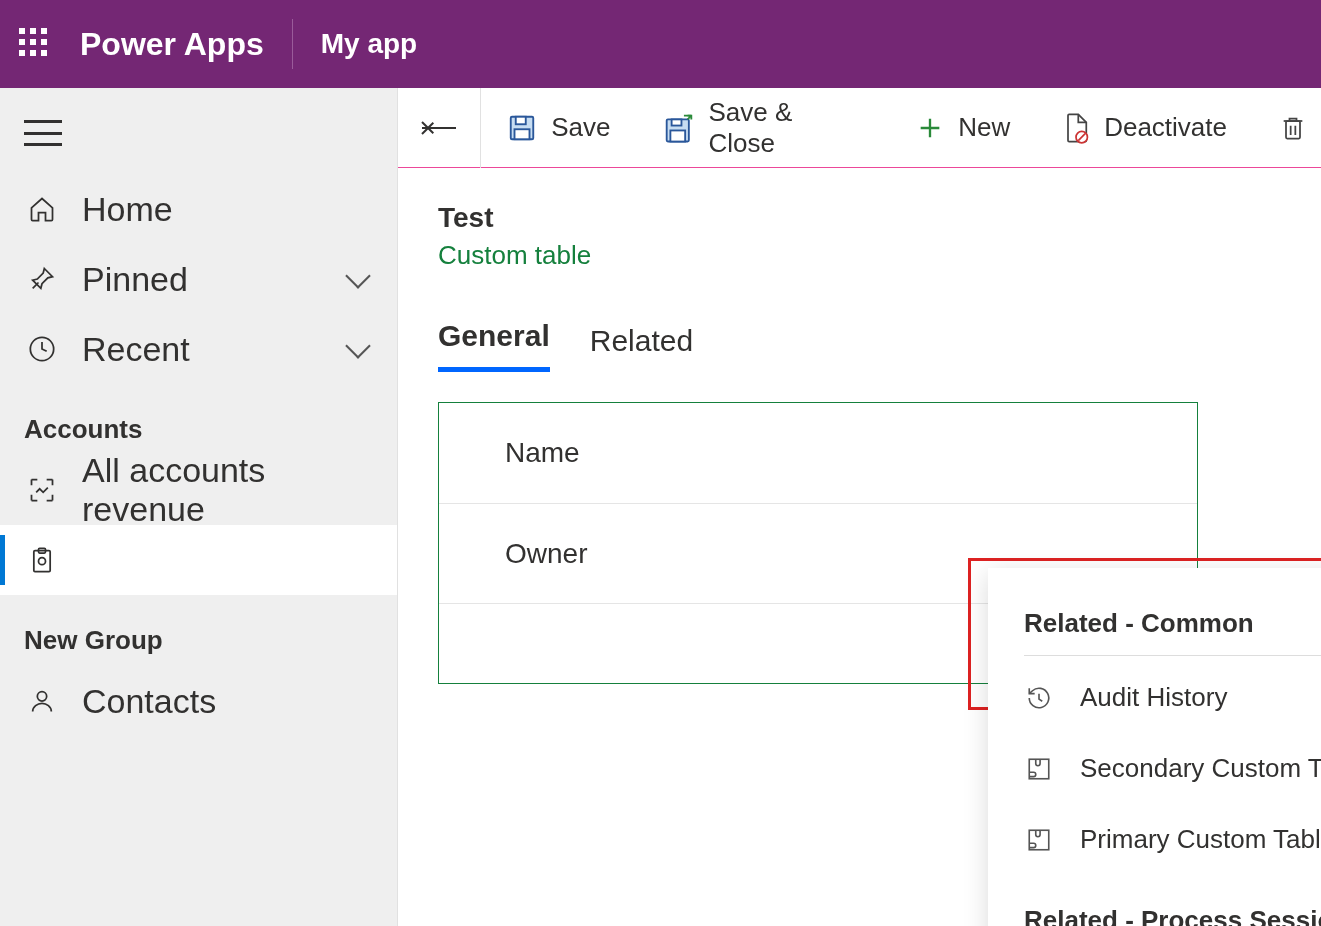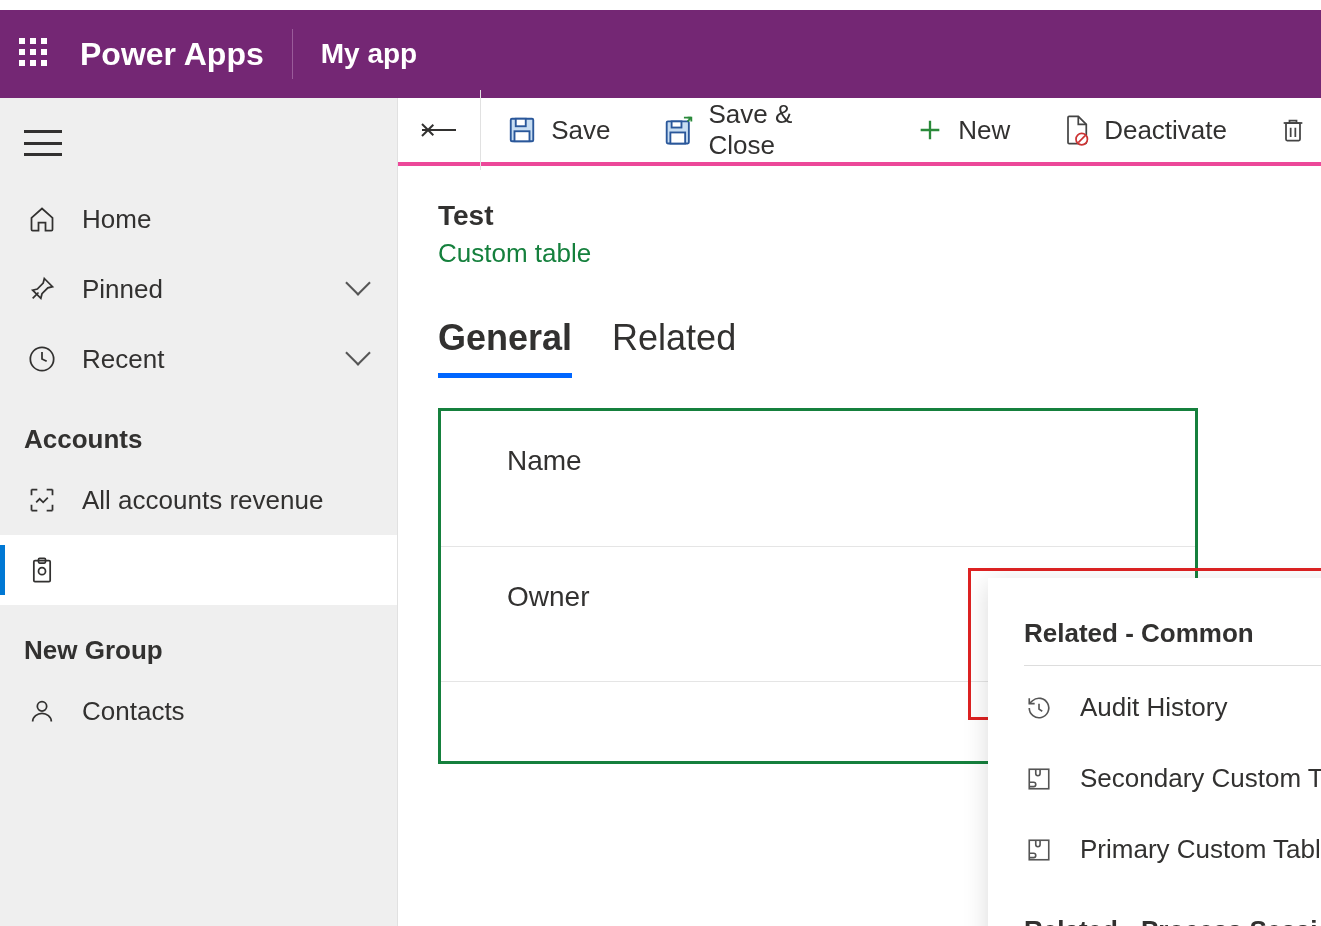--- a/index.html
+++ b/index.html
@@ -1,65 +1,65 @@
 <!DOCTYPE html>
 <html><head>
 <meta charset="utf-8">
 <style>
   * { box-sizing: border-box; margin:0; padding:0; }
   html,body { width:1321px; height:926px; font-family: "Segoe UI", Arial, sans-serif; background:#fff; color:#323130; overflow:hidden; }
 
   
-  .topbar { height:88px; background:#742774; color:#fff; display:flex; align-items:center;margin-top:10px; }
+  .topbar { height:88px; background:#742774; color:#fff; display:flex; align-items:center; }
   .waffle { width:70px; height:88px; display:flex; align-items:center; justify-content:center; cursor:pointer;}
   .waffle-grid { width:32px; height:32px; display:grid; grid-template-columns:repeat(3,6px); grid-template-rows:repeat(3,6px); gap:5px; }
   .waffle-grid span { background:#fff; display:block; }
   .brand { font-size:32px; font-weight:600; padding:0 28px 0 10px; }
   .vline { width:1px; height:50px; background:#9a5b9a; }
   .appname { font-size:28px; font-weight:700; padding-left:28px; }
 
   
   .layout { display:flex; height:calc(926px - 88px); }
   .sidebar { width:398px; background:#efefef; border-right:1px solid #e1e1e1; padding:14px 0 0 0; }
   .hamburger { padding:18px 8px 28px 24px; cursor:pointer; }
   .hamburger-lines{ width:38px; height:26px; display:flex; flex-direction:column; justify-content:space-between;}
   .hamburger-lines span{ height:3px; background:#323130; display:block;}
-  .nav-item { display:flex; align-items:center; height:70px; padding-left:22px; font-size:26px; cursor:pointer; position:relative;}
+  .nav-item { display:flex; align-items:center; height:70px; padding-left:22px; font-size:34px; cursor:pointer; position:relative;}
   .nav-item .icon-box{ width:40px; display:flex; justify-content:center; align-items:center;}
   .nav-item .label{ padding-left:20px; flex:1;}
   .nav-item .chev { padding-right:30px;}
   .nav-group-title { font-size:26px; font-weight:600; padding:30px 0 10px 24px; }
   .nav-item.active { background:#ffffff; }
   .nav-item.active::before { content:""; position:absolute; left:0; top:10px; bottom:10px; width:5px; background:#0078d4; }
 
   
   .chevron-down { width:18px; height:18px; border-right:2px solid #555; border-bottom:2px solid #555; transform:rotate(45deg); display:inline-block; margin-bottom:6px;}
 
   
   .main { flex:1; display:flex; flex-direction:column; }
-  .commandbar { height:68px; border-bottom:4px solid #ec4899; display:flex; align-items:center; }
+  .commandbar { height:80px; border-bottom:1px solid #ec4899; display:flex; align-items:center; }
   .backbtn { width:84px; height:80px; border-right:1px solid #e1e1e1; display:flex; align-items:center; justify-content:center; cursor:pointer;}
   .backarrow { width:34px; height:2px; background:#323130; position:relative;}
   .backarrow::before, .backarrow::after { content:""; position:absolute; left:0; width:16px; height:2px; background:#323130; }
   .backarrow::before { transform:rotate(45deg); top:-6px; transform-origin:left; }
   .backarrow::after { transform:rotate(-45deg); top:6px; transform-origin:left; }
   .cmd { display:flex; align-items:center; gap:14px; padding:0 26px; font-size:26px; cursor:pointer; height:100%; }
 
   .page-header { padding:34px 40px 20px 40px; }
   .page-title { font-size:28px; font-weight:600; }
   .page-subtitle { font-size:26px; color:#15803d; margin-top:6px; }
 
-  .tabs { display:flex; gap:40px; padding:28px 40px 0 40px; font-size:36px; }
+  .tabs { display:flex; gap:40px; padding:28px 40px 0 40px; font-size:30px;align-items:flex-end; }
   .tab { padding-bottom:14px; cursor:pointer; }
   .tab.active { font-weight:600; border-bottom:5px solid #0066ff; }
 
   .formwrap { padding:30px 40px 0 40px; }
-  .formpanel { border:3px solid #15803d; width:760px; }
+  .formpanel { border:1px solid #15803d; width:760px; }
   .formrow { display:flex; align-items:center; height:100px; padding:0 66px; font-size:28px; }
-  .formrow + .formrow { border-top:1px solid #e5e5e5;margin-top:35px; }
+  .formrow + .formrow { border-top:1px solid #e5e5e5; }
 
   
   .dropdown { position:absolute; left:590px; top:480px; width:610px; background:#fff; box-shadow:0 6px 24px rgba(0,0,0,0.15); padding:30px 36px 30px 36px; z-index:20; }
   .dd-heading { font-size:26px; font-weight:600; padding:10px 0 16px 0; border-bottom:1px solid #ddd; margin-bottom:6px;}
   .dd-item { display:flex; align-items:center; gap:26px; padding:20px 0; font-size:26px; cursor:pointer;}
   .dd-item .dicon{ width:30px; display:flex; justify-content:center;}
   .highlight-box { position:absolute; border:3px solid #d22; pointer-events:none; }
 
   svg{display:block;}
 </style>

